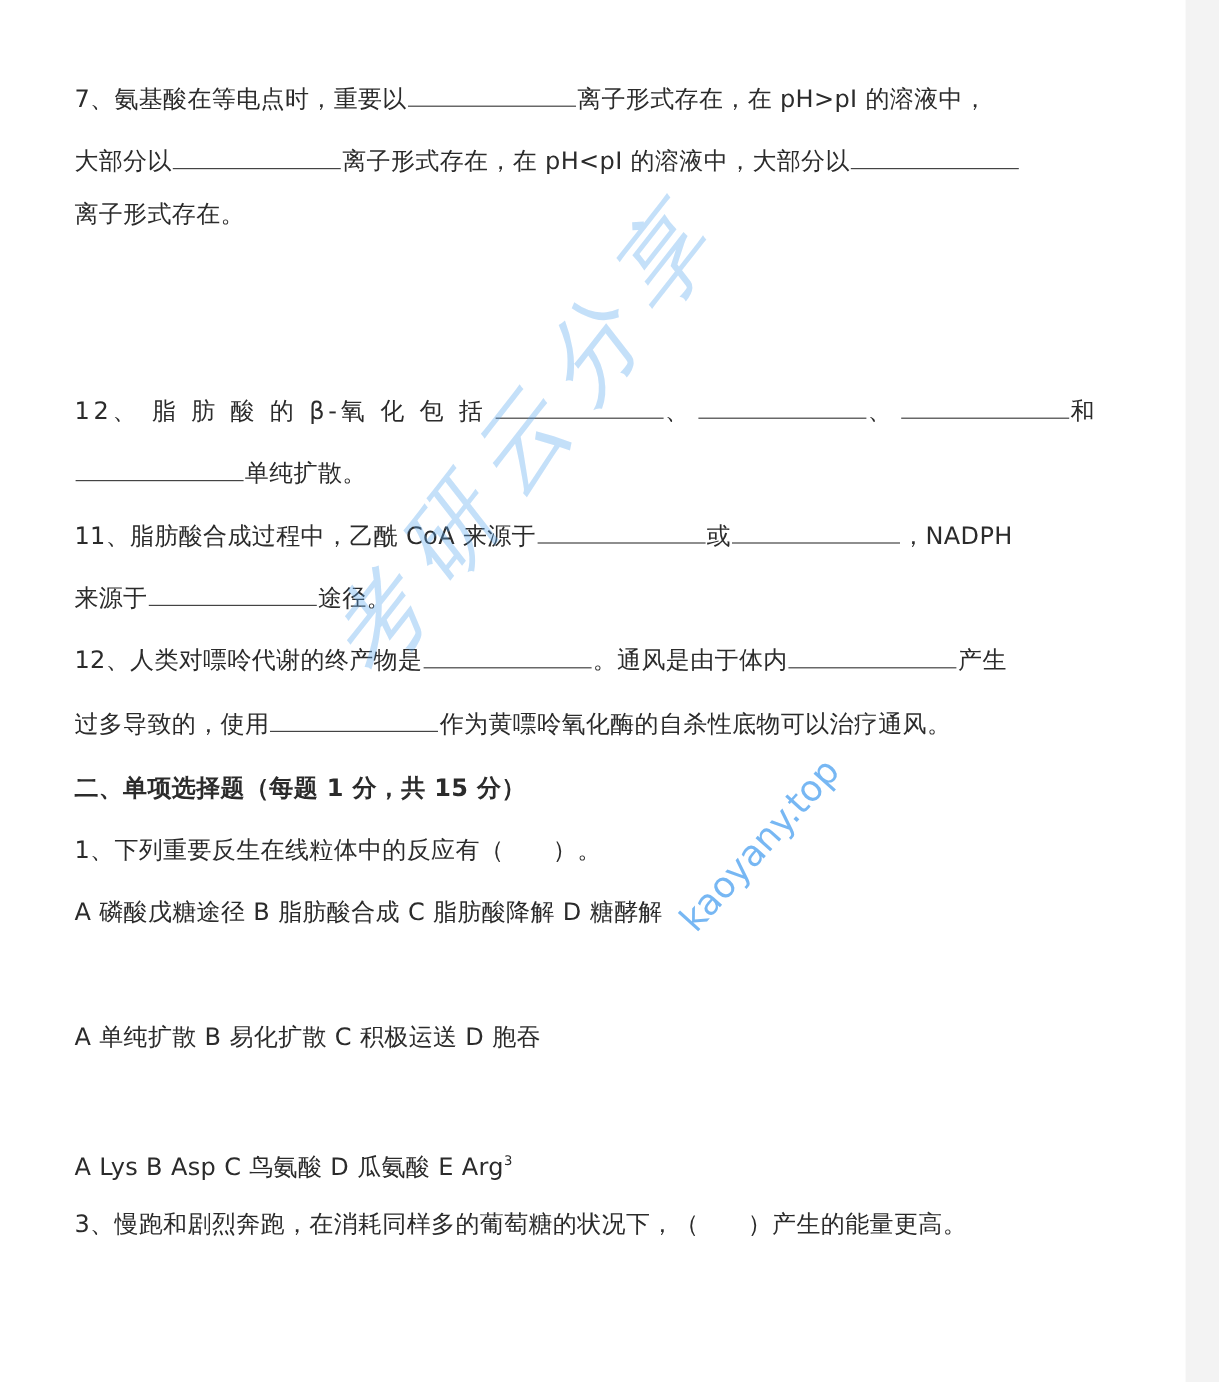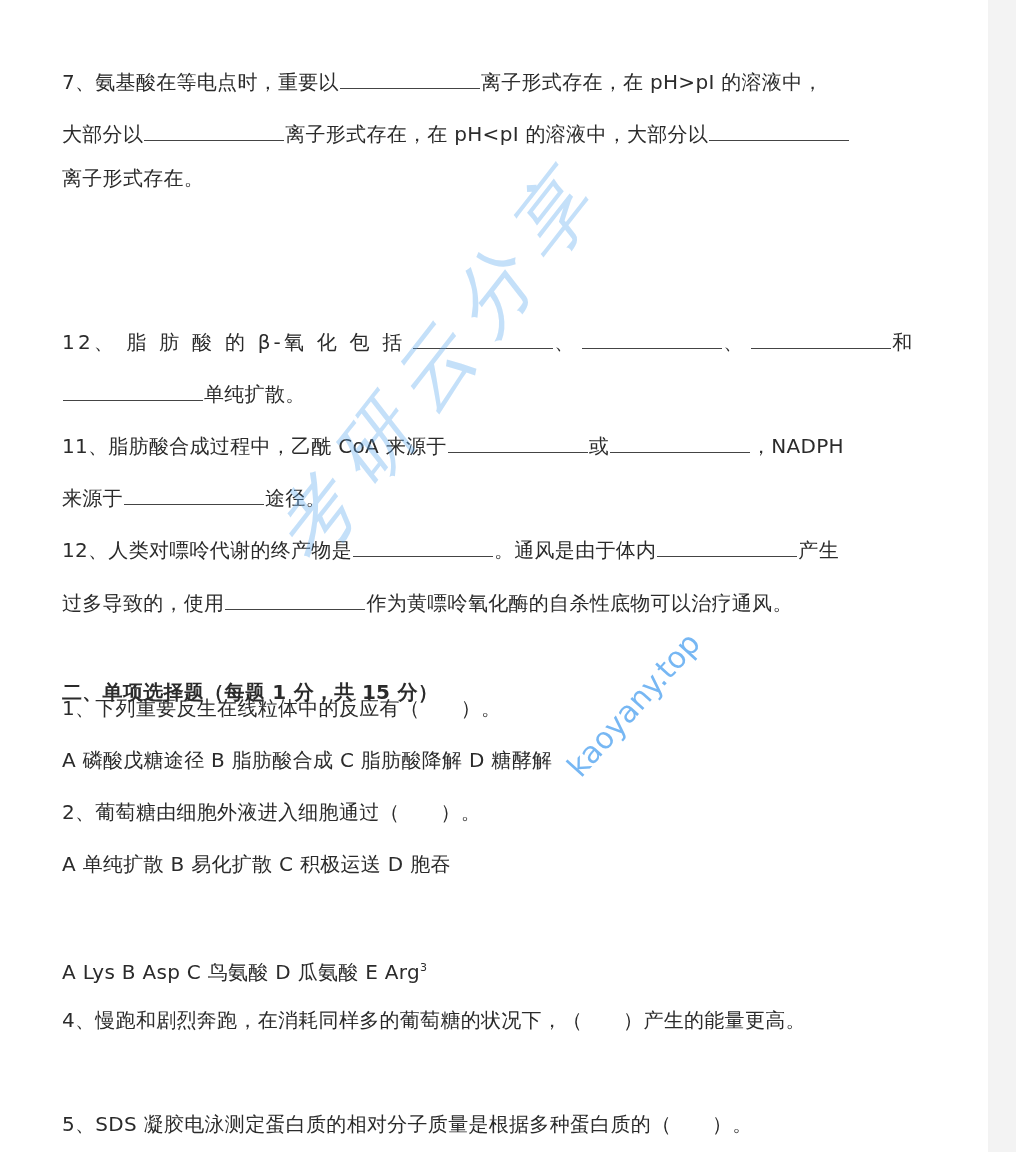--- a/index.html
+++ b/index.html
@@ -57,33 +57,31 @@
     <span>来源于</span><span class="blank w140"></span><span>途径。</span>
   </div>
 
   <div class="line" style="top:536px">
     <span>12、人类对嘌呤代谢的终产物是</span><span class="blank w140"></span><span>。通风是由于体内</span><span class="blank w140"></span><span>产生</span>
   </div>
   <div class="line" style="top:589px">
     <span>过多导致的，使用</span><span class="blank w140"></span><span>作为黄嘌呤氧化酶的自杀性底物可以治疗通风。</span>
   </div>
 
-  <div class="line bold" style="top:678px">二、单项选择题（每题 1 分，共 15 分）</div>
+  <div class="line bold" style="top:642px">二、单项选择题（每题 1 分，共 15 分）</div>
 
   <div class="line" style="top:694px">1、下列重要反生在线粒体中的反应有（　　）。</div>
   <div class="line" style="top:746px">A  磷酸戊糖途径  B  脂肪酸合成  C 脂肪酸降解  D  糖酵解</div>
 
-  <div class="line" style="top:798px">2、葡萄糖由细胞外液进入细胞通过（　　）。</div>
   <div class="line" style="top:850px">A  单纯扩散  B  易化扩散  C  积极运送  D  胞吞</div>
 
   <div class="line" style="top:954px">
     <span>A Lys B Asp C  鸟氨酸 D  瓜氨酸  E Arg</span><sup>3</sup>
   </div>
 
-  <div class="line" style="top:1006px">4、慢跑和剧烈奔跑，在消耗同样多的葡萄糖的状况下，（　　）产生的能量更高。</div>
+  <div class="line" style="top:1006px">3、慢跑和剧烈奔跑，在消耗同样多的葡萄糖的状况下，（　　）产生的能量更高。</div>
 
-  <div class="line" style="top:1110px">5、SDS 凝胶电泳测定蛋白质的相对分子质量是根据多种蛋白质的（　　）。</div>
 
   <div class="wm wm-cn">考研云分享</div>
   <div class="wm wm-url">kaoyany.top</div>
 </div>
 
 <div class="side"></div>
 
 </body></html>

